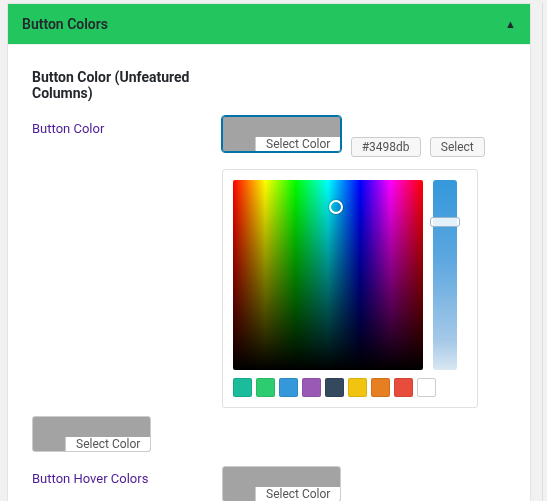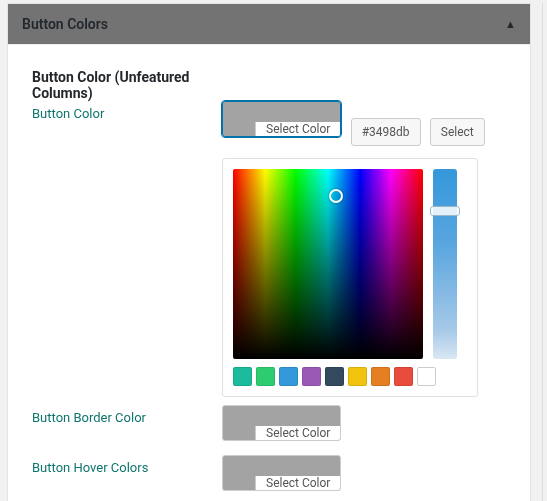--- a/index.html
+++ b/index.html
@@ -17,51 +17,51 @@
     border-right: 1px solid #ddd;
     padding-right: 8px;
     height: 100%;
   }
   .wrap {
     background: #fff;
     border: 1px solid #e4e4e4;
     margin: 3px 3px 0 3px;
   }
   .panel-header {
-    background: #737373;
+    background: #22c55e;
     border-bottom: 1px solid #eee;
     padding: 12px 14px;
     display: flex;
     align-items: center;
     justify-content: space-between;
     cursor: pointer;
   }
   .panel-header h3 {
     font-size: 14px;
     font-weight: 600;
     color: #23282d;
   }
   .toggle-arrow { font-size: 11px; color: #23282d; }
   .panel-body { padding: 24px 24px 12px 24px; }
   .section-title {
     font-size: 14px;
     font-weight: 700;
     color: #23282d;
-    margin-bottom: 0;
+    margin-bottom: 15px;
     max-width: 200px;
   }
   .row {
     display: flex;
     align-items: flex-start;
     margin-bottom: 12px;
   }
   .row-label {
     flex: 0 0 190px;
     font-size: 13px;
-    color: #0f766e;
+    color: #4c1d95;
     padding-top: 5px;
   }
   .row-control { flex: 1; }
   .color-btn {
     display: inline-flex;
     align-items: flex-end;
     border: 1px solid #ccc;
     border-radius: 3px;
     background: #a3a3a3;
     height: 36px;
@@ -75,21 +75,21 @@
     font-size: 12px;
     color: #555;
     background: #fff;
     border-left: 1px solid #ccc;
     display: flex;
     align-items: center;
   }
   .hex-box, .default-btn {
     display: inline-flex;
     align-items: center;
-    height: 28px;
+    height: 20px;
     margin-left: 6px;
     border: 1px solid #ccc;
     background: #f7f7f7;
     border-radius: 3px;
     padding: 0 10px;
     font-size: 12px;
     color: #555;
     cursor: pointer;
   }
   .picker {
@@ -199,21 +199,20 @@
             <div class="preset" style="background: rgb(155, 89, 182);"></div>
             <div class="preset" style="background: rgb(52, 73, 94);"></div>
             <div class="preset" style="background: rgb(241, 196, 15);"></div>
             <div class="preset" style="background: rgb(230, 126, 34);"></div>
             <div class="preset" style="background: rgb(231, 76, 60);"></div>
             <div class="preset white" style="background: rgb(255, 255, 255);"></div>
           </div>
     </div>
 
     <div class="row">
-      <div class="row-label">Button Border Color</div>
       <div class="row-control">
         <span class="color-btn">
           <span class="swatch-part" style="background:#3498db"></span>
           <span class="btn-text">Select Color</span>
         </span>
       </div>
     </div>
 
     <div class="row">
       <div class="row-label">Button Hover Colors</div>

